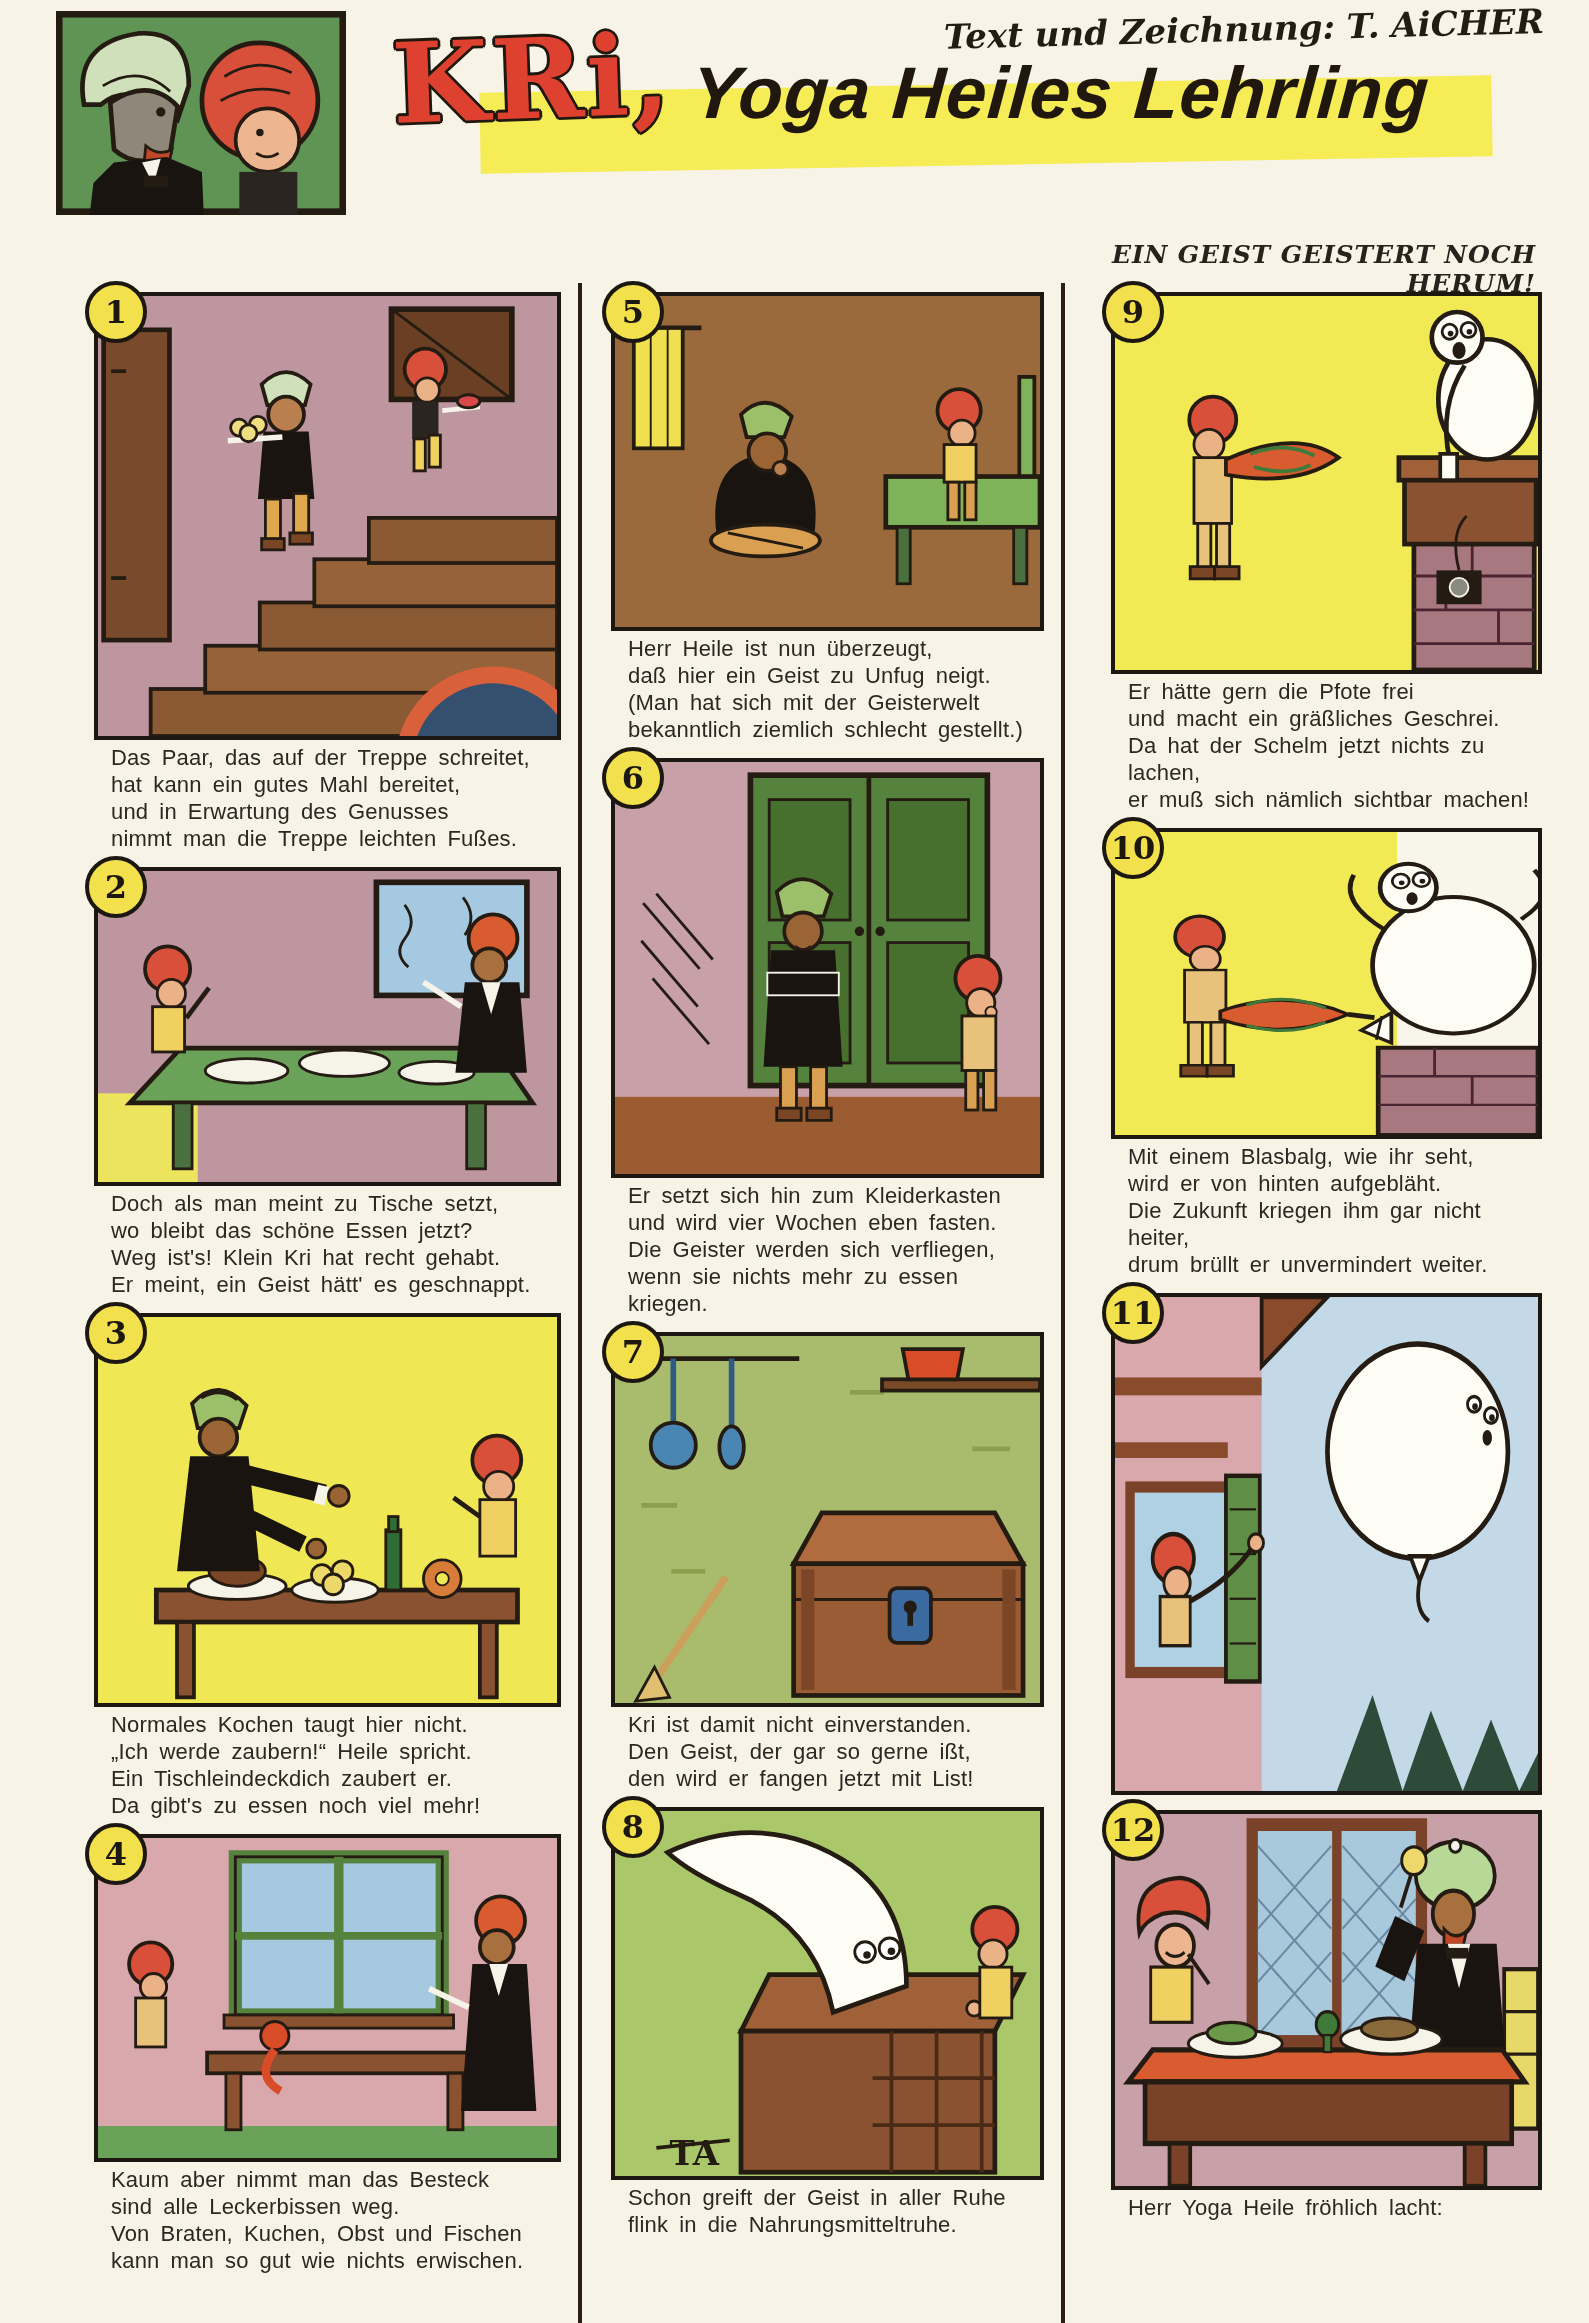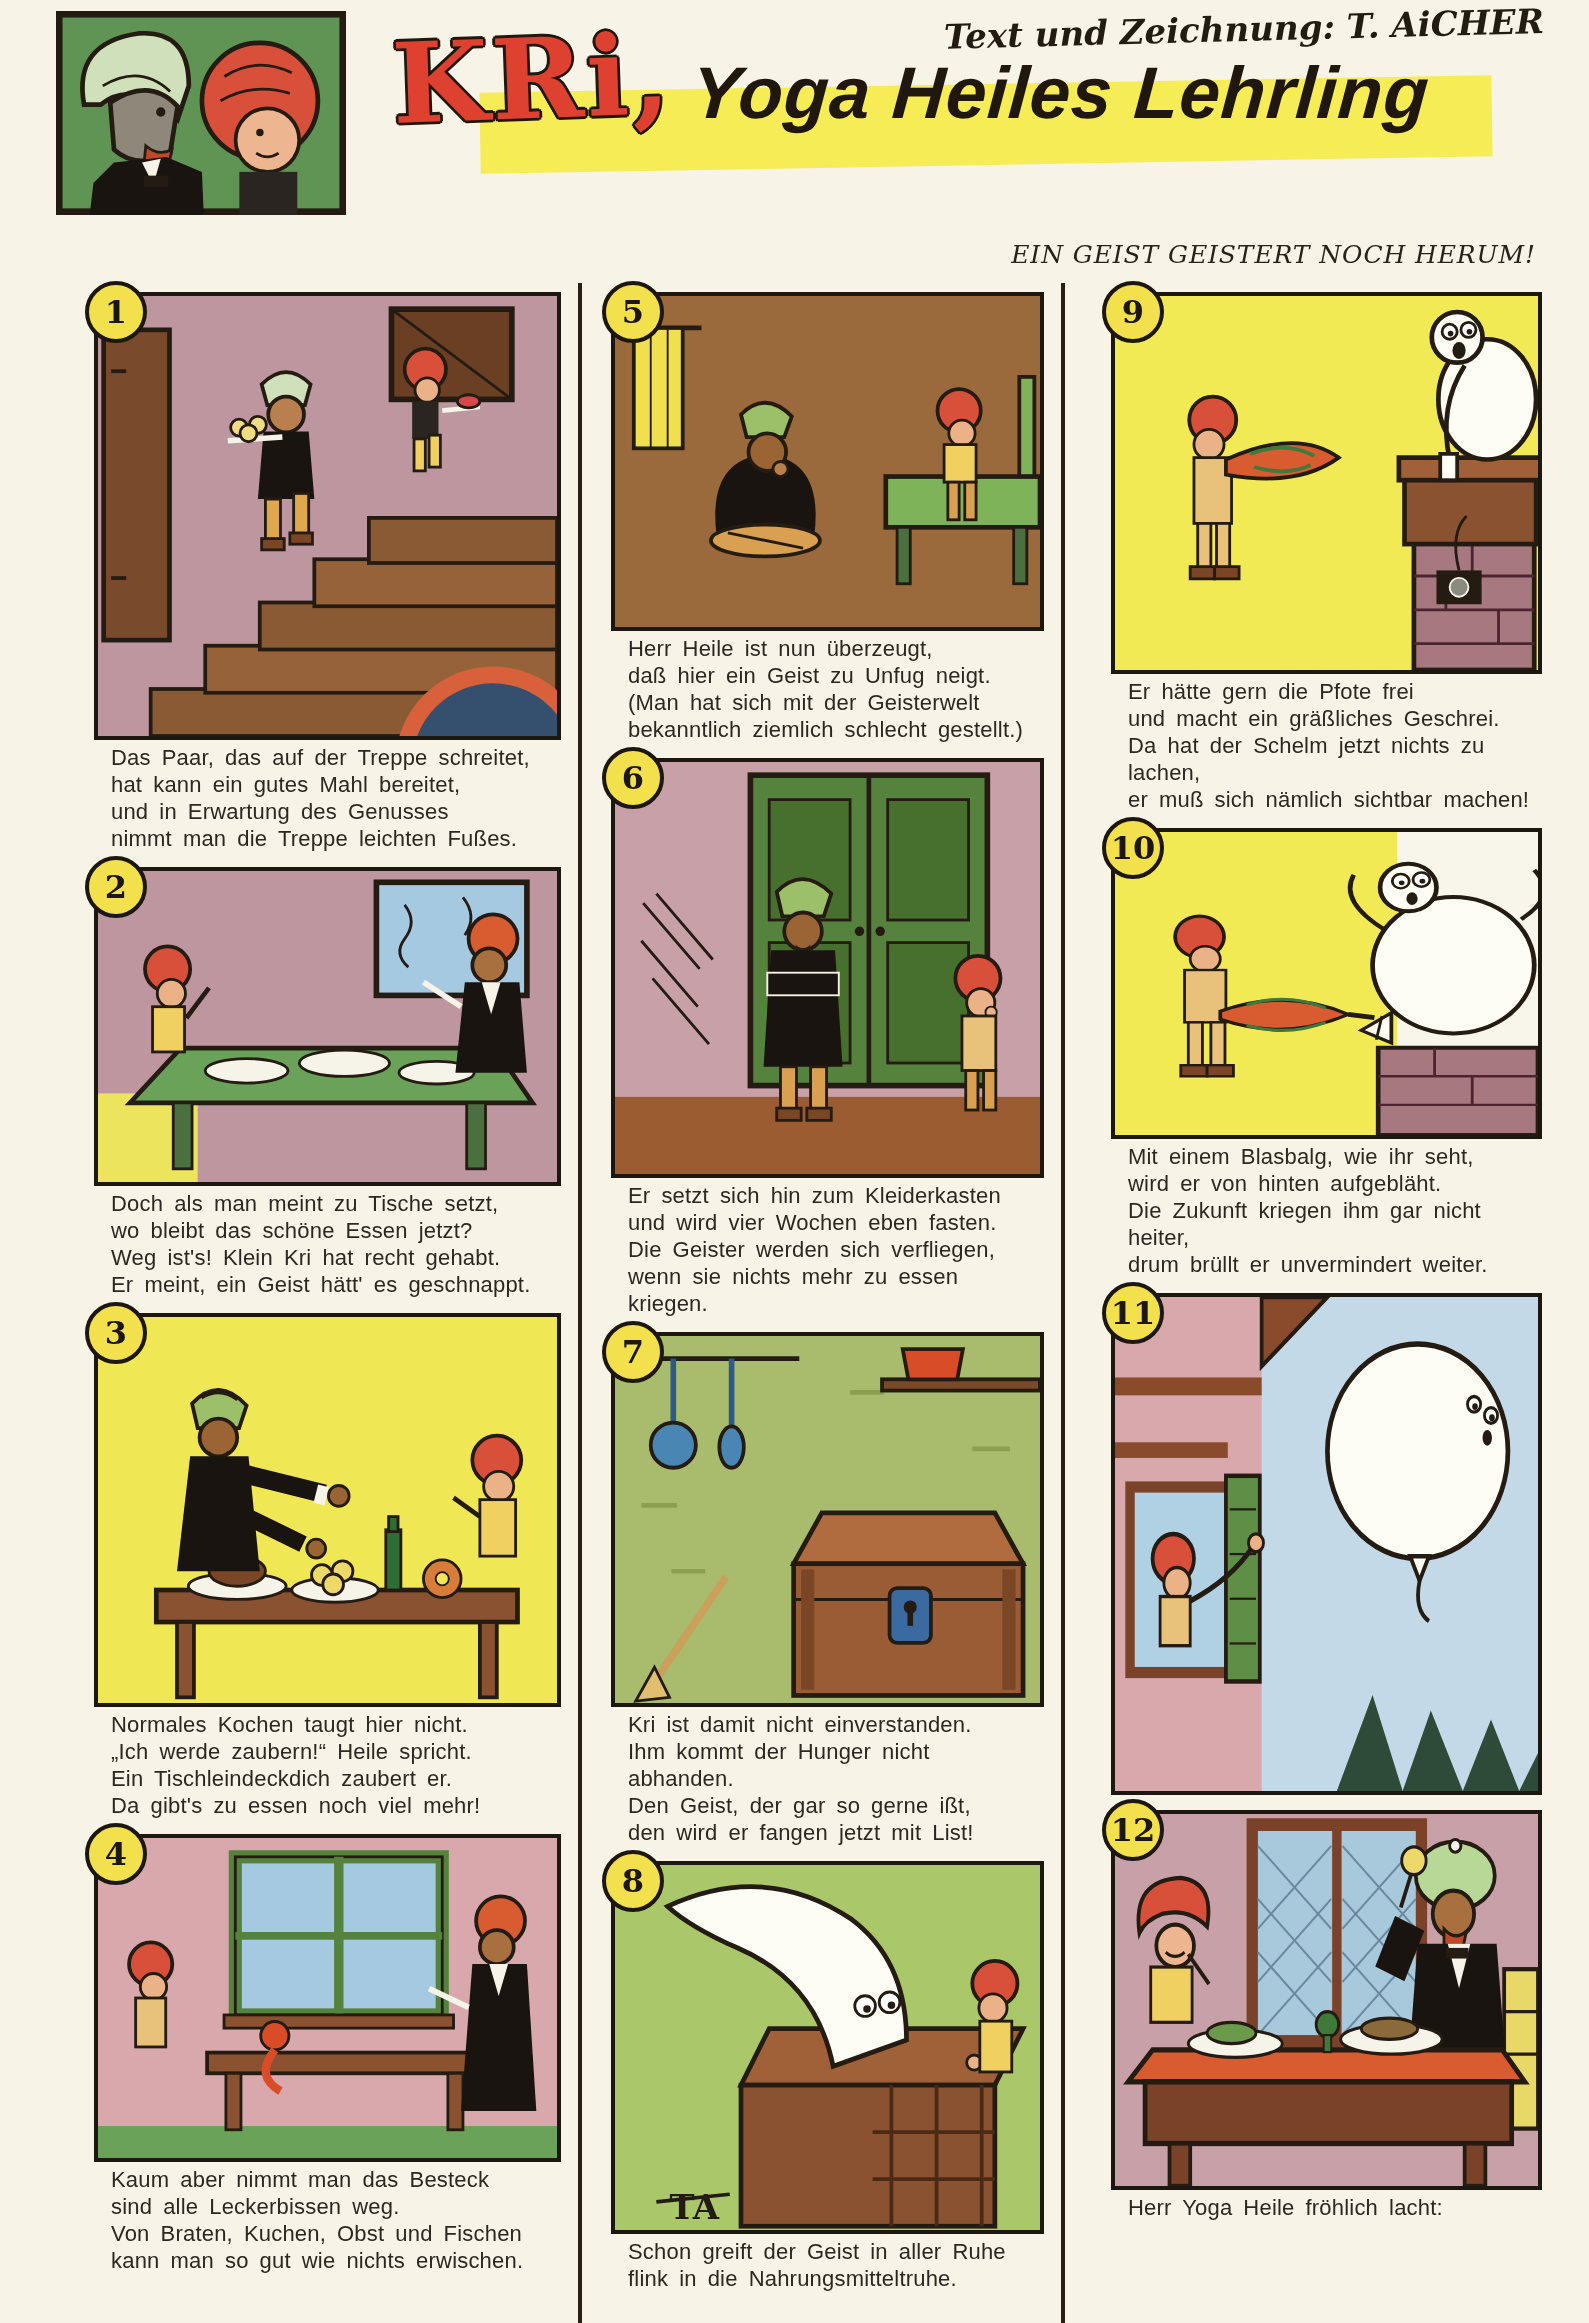--- a/index.html
+++ b/index.html
@@ -14,21 +14,21 @@
           transform:rotate(-1deg);}
   .title{position:absolute;left:392px;top:24px;display:flex;align-items:baseline;white-space:nowrap;}
   .title .kri{font-family:"DejaVu Serif",serif;font-weight:900;font-size:111px;line-height:1;
           color:#df4130;letter-spacing:2.8px;transform:rotate(-2deg);
           text-shadow:2.8px 0 #20180f,-2.8px 0 #20180f,0 2.8px #20180f,0 -2.8px #20180f,
                       1.9px 1.9px #20180f,-1.9px -1.9px #20180f,1.9px -1.9px #20180f,-1.9px 1.9px #20180f;}
   .title .rest{font-family:"Liberation Sans",sans-serif;font-style:italic;font-weight:700;
           font-size:73px;line-height:1;color:#20180f;margin-left:19px;letter-spacing:0.9px;
           transform:skewX(-4deg);}
   .subtitle{position:absolute;left:993px;top:240px;width:543px;text-align:right;
-          font-family:"DejaVu Serif",serif;font-style:italic;font-weight:400;font-size:25px;
+          font-family:"DejaVu Serif",serif;font-style:italic;font-weight:700;font-size:25px;
           letter-spacing:0.9px;color:#26221c;}
   
   .col{position:absolute;top:292px;display:flex;flex-direction:column;}
   .col1{left:94px;width:467px;}
   .col2{left:611px;width:433px;}
   .col3{left:1111px;width:431px;}
   .divider{position:absolute;top:283px;height:2041px;width:3.7px;background:#2a1f12;}
   .d1{left:578px;} .d2{left:1061px;}
   .panel-block{margin-bottom:15px;}
   .panel{position:relative;border:4.7px solid #1d1711;background:#fff;box-sizing:border-box;}
@@ -384,21 +384,20 @@
             <rect x="102" y="96" width="44" height="58" rx="8" fill="#3a6aa0" stroke="#241c12" stroke-width="4"></rect>
             <circle cx="124" cy="116" r="7" fill="#241c12"></circle>
             <rect x="121" y="120" width="6" height="16" fill="#241c12"></rect>
           </g>
           <line x1="36" y1="376" x2="118" y2="256" stroke="#caa05a" stroke-width="8"></line>
           <polygon points="22,388 58,384 42,352" fill="#e0c070" stroke="#241c12" stroke-width="3"></polygon>
         </svg>
       </div>
       <div class="caption">
         <div>Kri ist damit nicht einverstanden.</div>
-        <div>Ihm kommt der Hunger nicht abhanden.</div>
         <div>Den Geist, der gar so gerne ißt,</div>
         <div>den wird er fangen jetzt mit List!</div>
       </div>
     </div>
 
     <div class="panel-block">
       <div class="panel" style="height:373px">
         <div class="badge">
             <span>8</span>
           </div>

